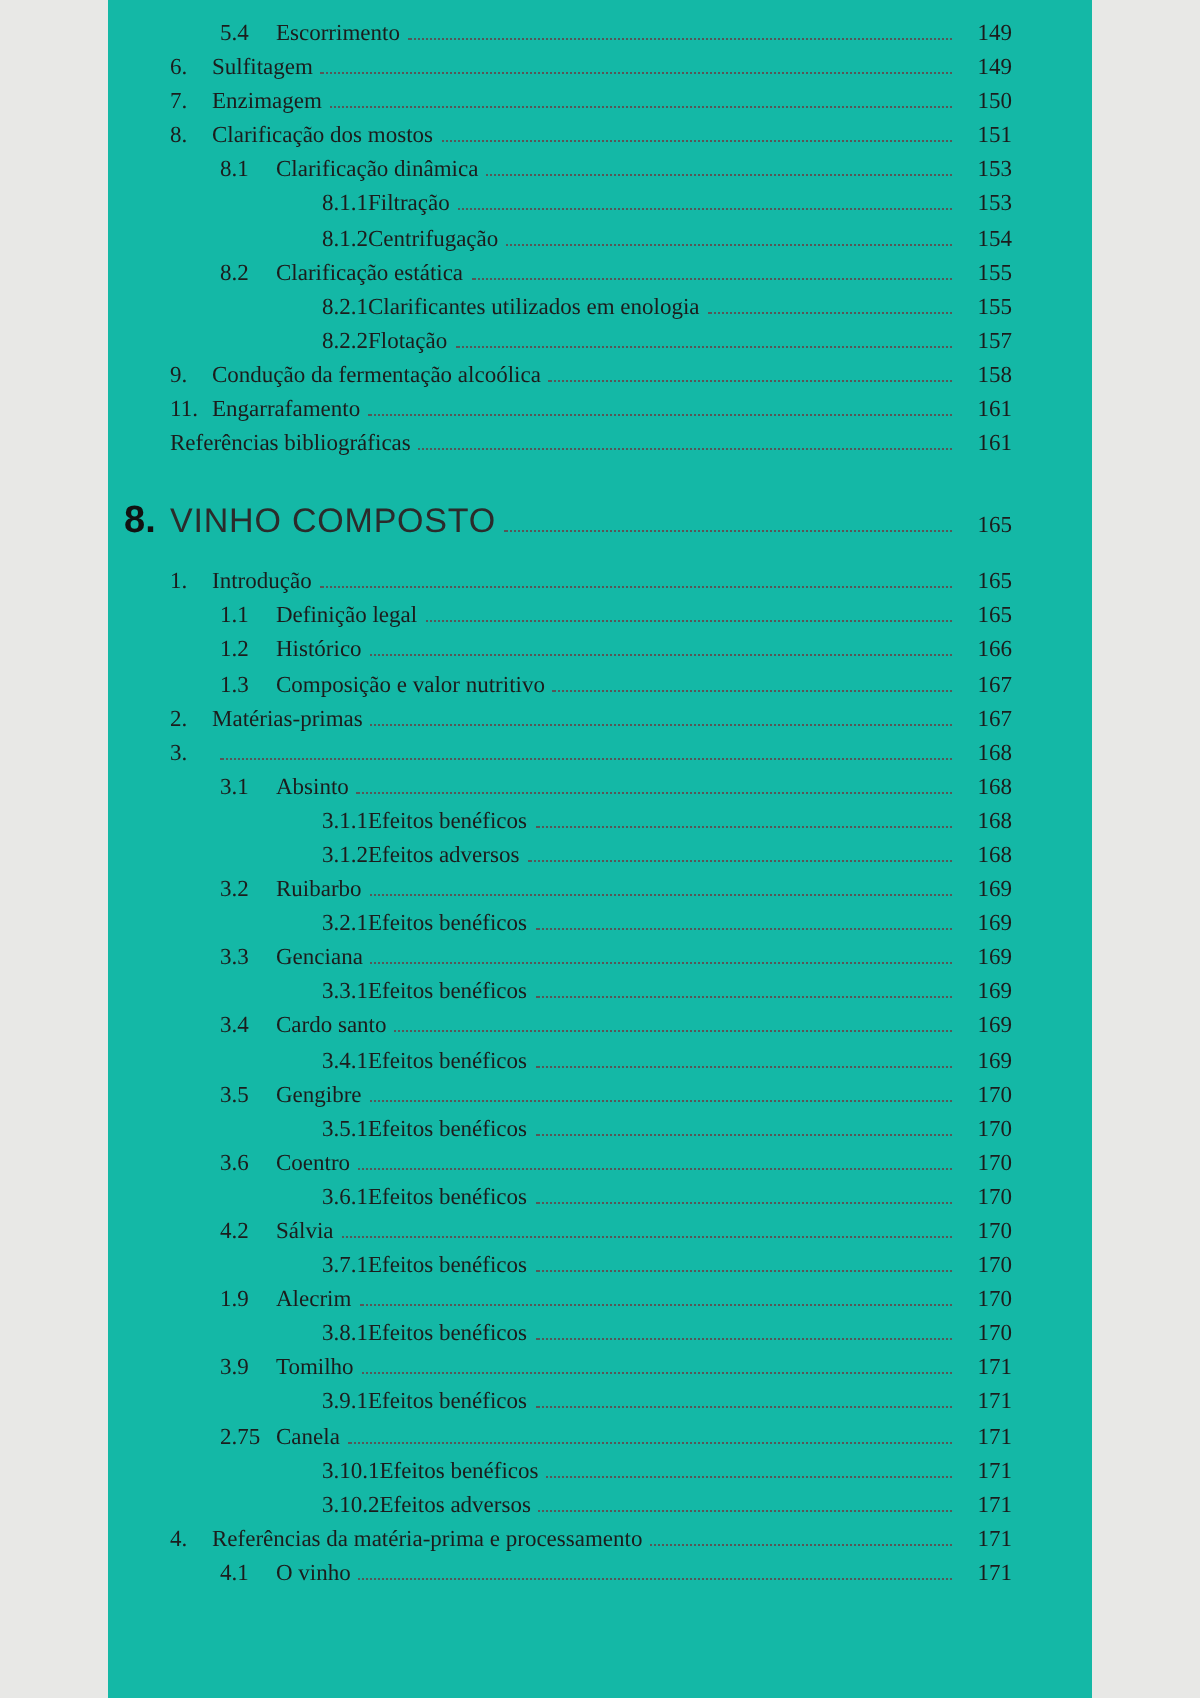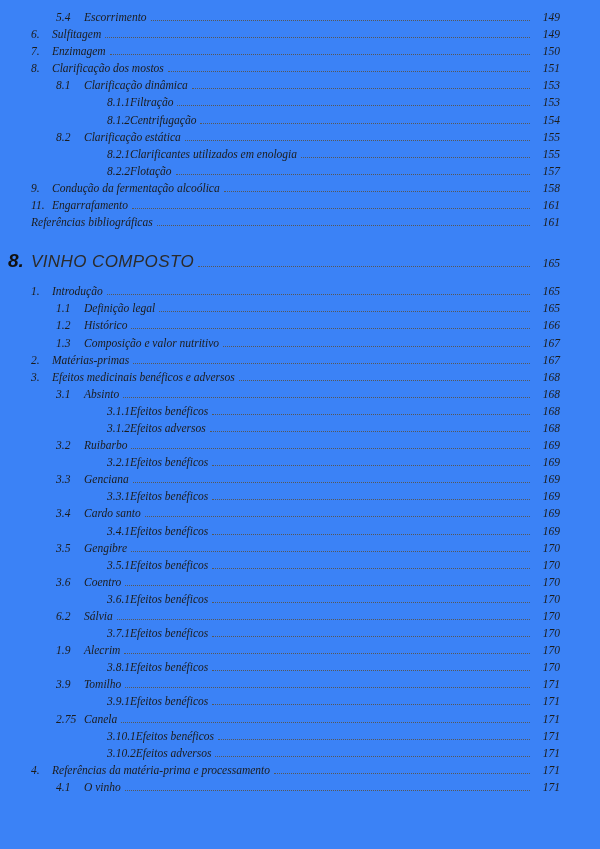--- a/index.html
+++ b/index.html
@@ -1,28 +1,27 @@
 <!DOCTYPE html>
 <html><head>
 <meta charset="utf-8">
 <style>
   * { margin: 0; padding: 0; box-sizing: border-box; }
   html, body { background: #e8e8e6; }
   .page {
     position: relative;
-    width: 600px;
+    width: 492px;
     height: 849px;
     margin: 0 auto;
-    background: #3b82f6;
+    background: #14b8a6;
     padding: 11px 40px 0 31px;
     font-family: "Liberation Serif", serif;
     font-size: 11.5px;
     color: #1c1c1c;
     overflow: hidden;
-    font-style: italic;
   }
   .toc-row {
     display: flex;
     align-items: baseline;
     height: 17.1px;
     white-space: nowrap;
   }
   .toc-row.level-1 { padding-left: 25px; }
   .toc-row.level-2 { padding-left: 52px; }
   .toc-row.level-0 .num { min-width: 21px; }
@@ -178,21 +177,20 @@
         <span class="pagenum">167</span>
       </div>
       <div class="toc-row level-0">
         <span class="num">2.</span>
         <span class="label">Matérias-primas</span>
         <span class="leader"></span>
         <span class="pagenum">167</span>
       </div>
       <div class="toc-row level-0">
         <span class="num">3.</span>
-        <span class="label">Efeitos medicinais benéficos e adversos</span>
         <span class="leader"></span>
         <span class="pagenum">168</span>
       </div>
       <div class="toc-row level-1">
         <span class="num">3.1</span>
         <span class="label">Absinto</span>
         <span class="leader"></span>
         <span class="pagenum">168</span>
       </div>
       <div class="toc-row level-2">
@@ -261,21 +259,21 @@
         <span class="leader"></span>
         <span class="pagenum">170</span>
       </div>
       <div class="toc-row level-2">
         <span class="num">3.6.1</span>
         <span class="label">Efeitos benéficos</span>
         <span class="leader"></span>
         <span class="pagenum">170</span>
       </div>
       <div class="toc-row level-1">
-        <span class="num">6.2</span>
+        <span class="num">4.2</span>
         <span class="label">Sálvia</span>
         <span class="leader"></span>
         <span class="pagenum">170</span>
       </div>
       <div class="toc-row level-2">
         <span class="num">3.7.1</span>
         <span class="label">Efeitos benéficos</span>
         <span class="leader"></span>
         <span class="pagenum">170</span>
       </div>

